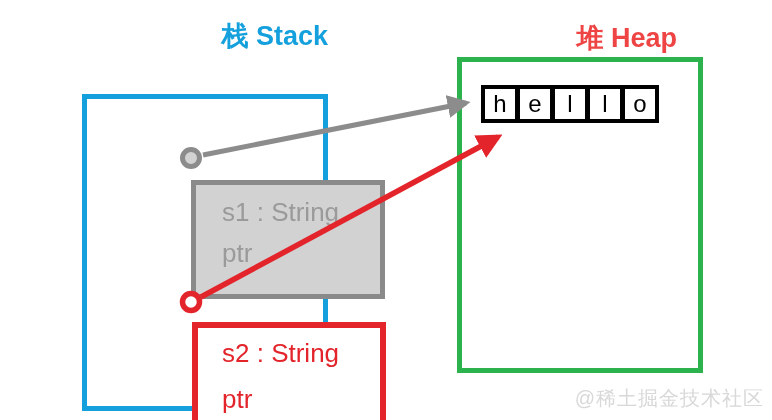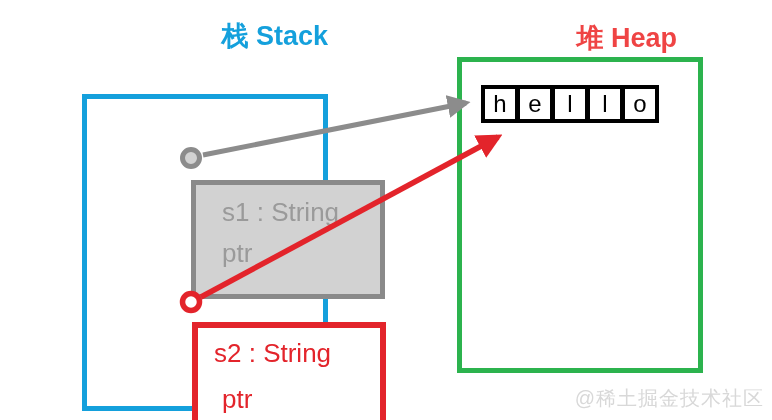--- a/index.html
+++ b/index.html
@@ -85,21 +85,21 @@
     left: 105px;
     top: 223px;
     width: 194px;
     height: 117px;
     background: #ffffff;
     border: 6px solid #E3242B;
     box-sizing: border-box;
   }
   .s2-box .var-label {
     position: absolute;
-    left: 16px;
+    left: 24px;
     top: 10px;
     font-size: 26px;
     color: #E3242B;
     white-space: nowrap;
   }
   .s2-box .ptr-label {
     position: absolute;
     left: 24px;
     top: 56px;
     font-size: 26px;

